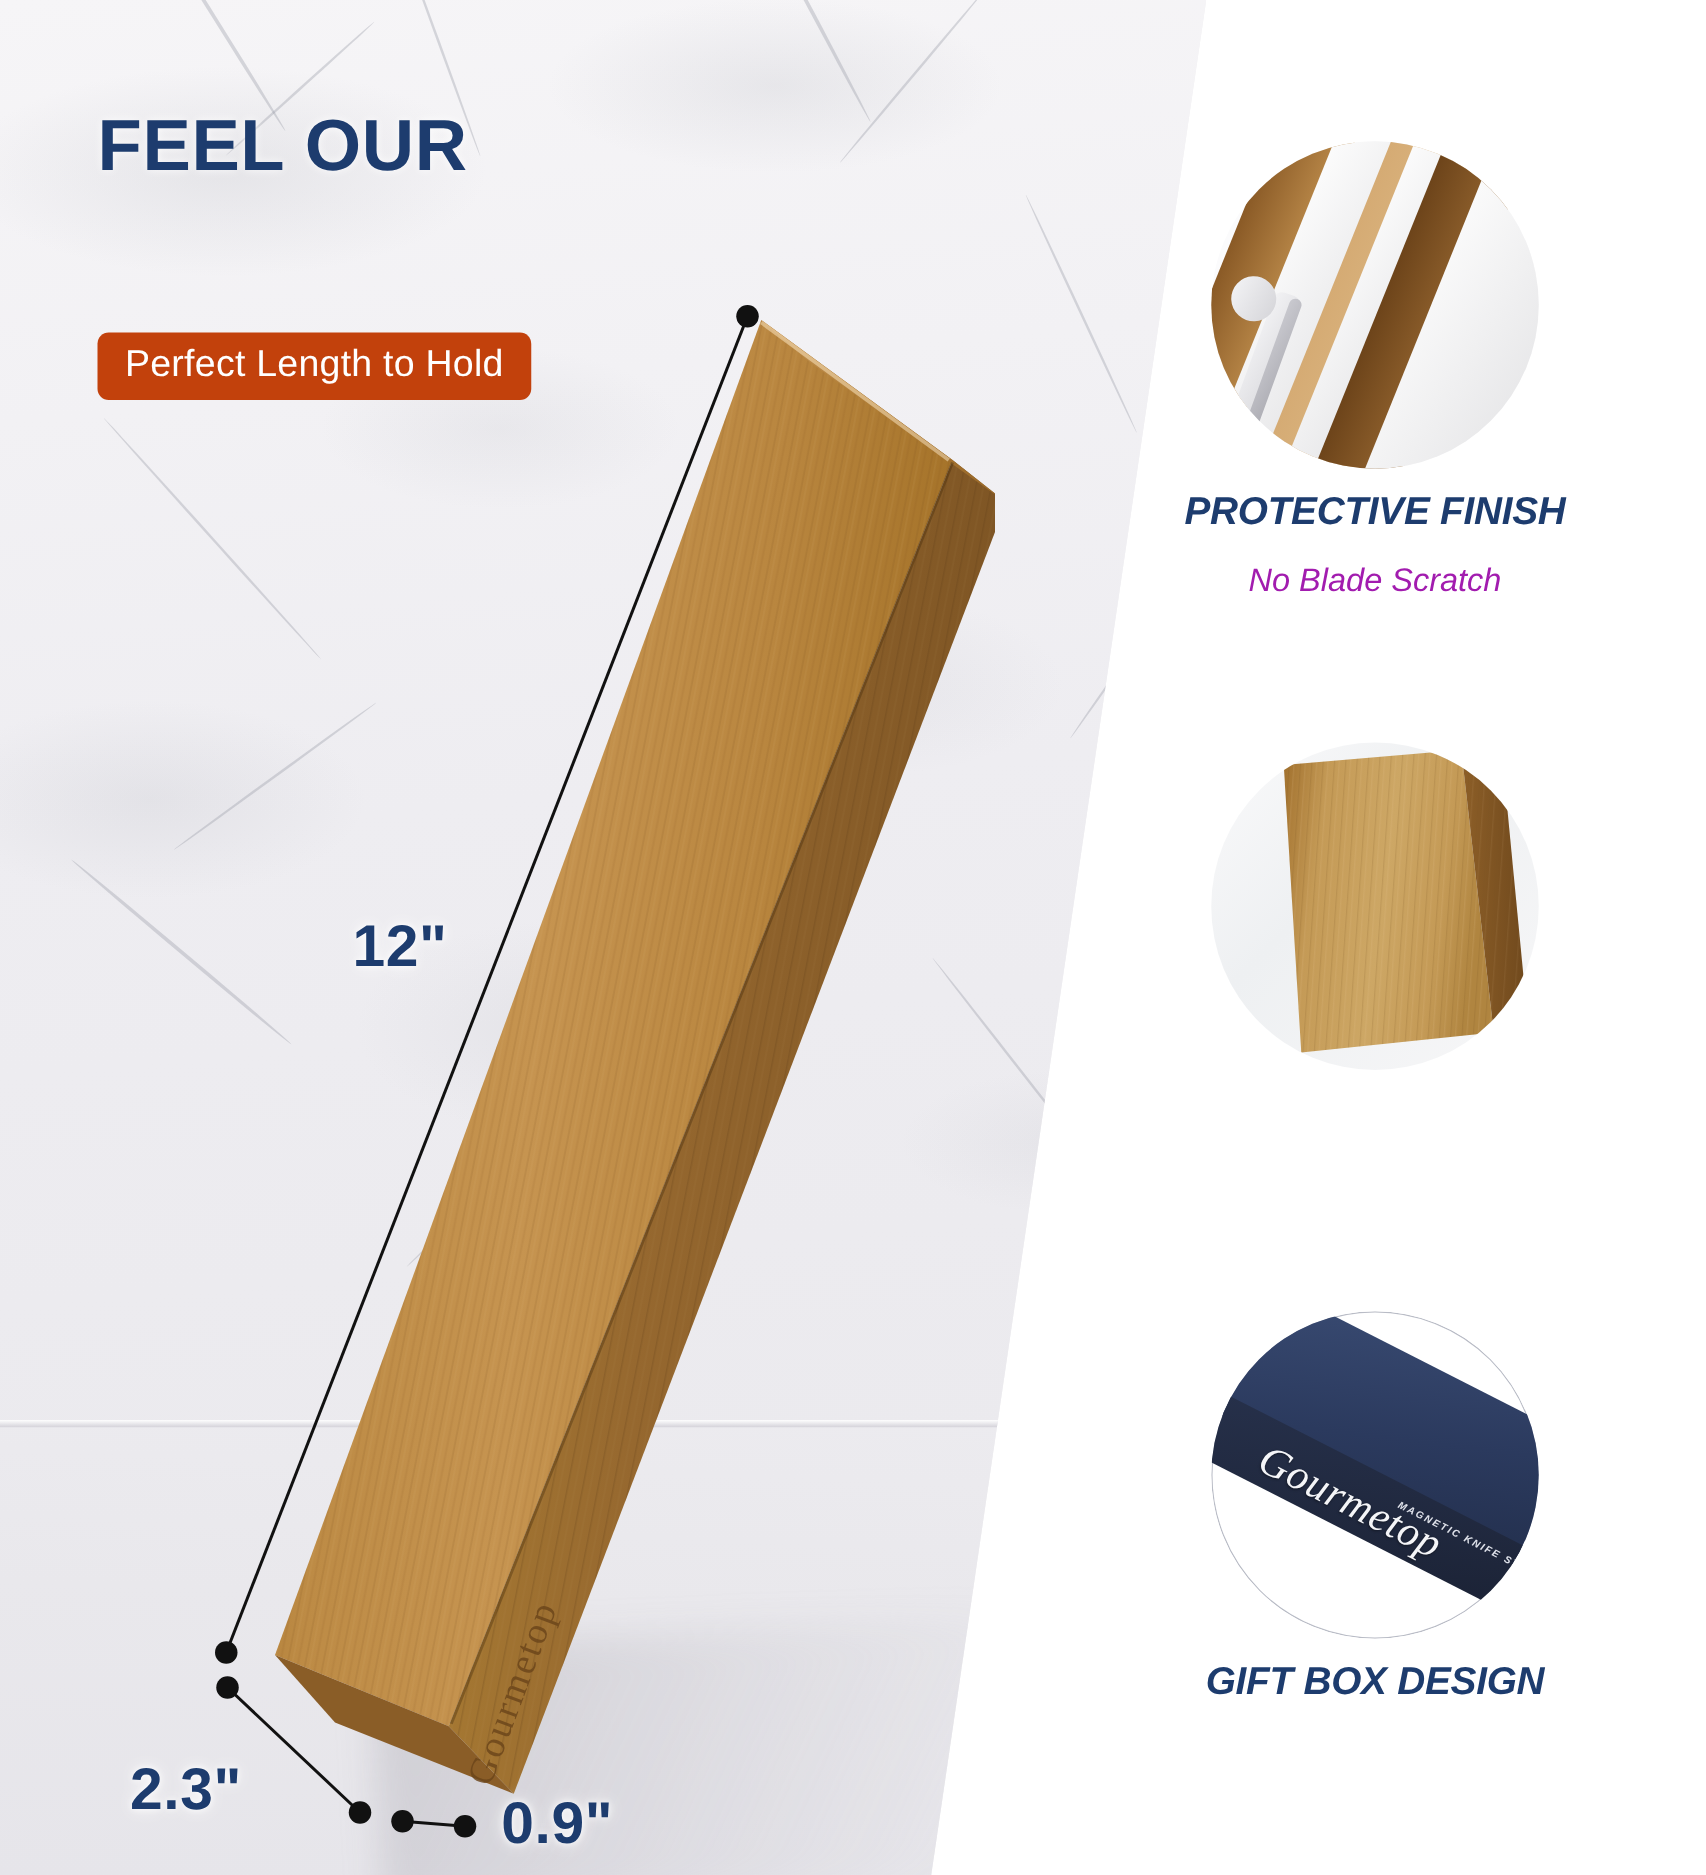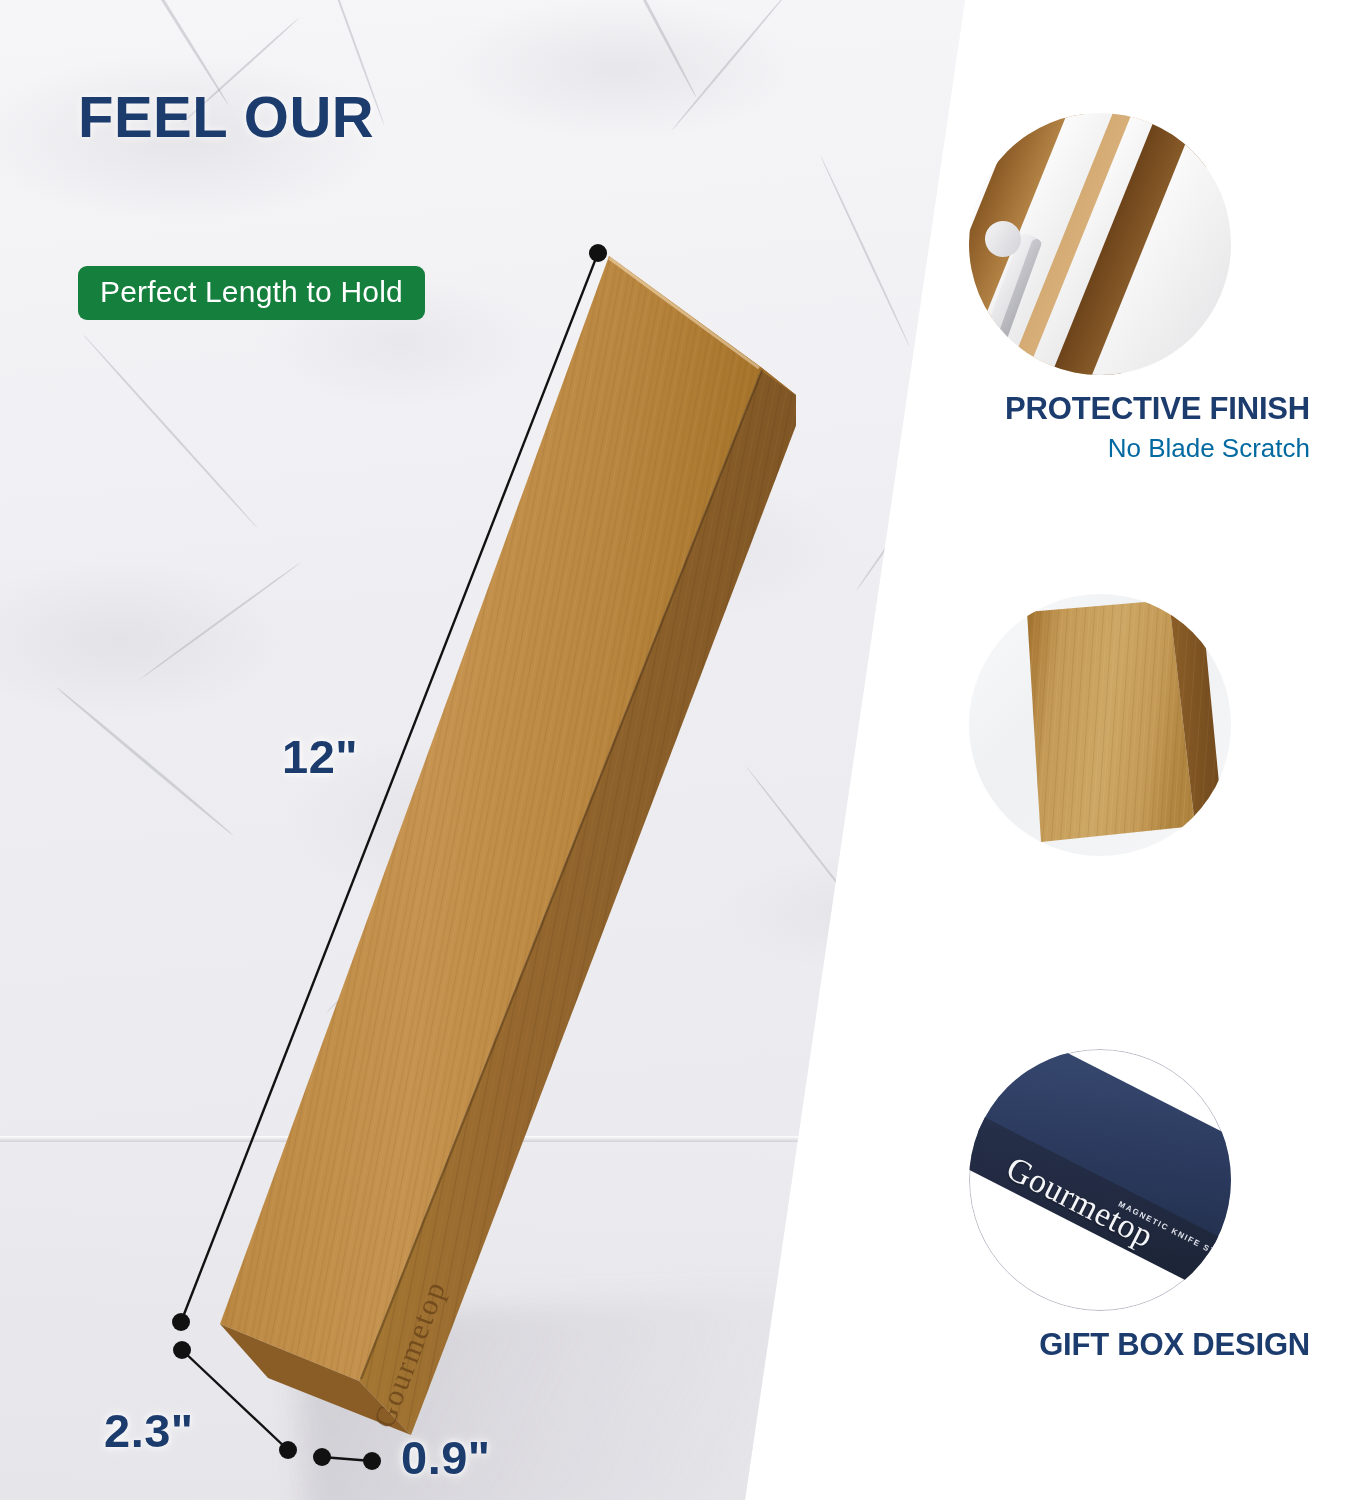--- a/index.html
+++ b/index.html
@@ -63,41 +63,41 @@
   
   #headline{
     position:absolute; left:78px; top:86px; width:680px;
     color:#1d3c6e; font-size:58px; font-weight:bold; line-height:1.08;
     letter-spacing:.5px;
     text-shadow:0 0 8px rgba(255,255,255,.85);
   }
   #headline .l2{ display:block; }
   #badge{
     position:absolute; left:78px; top:266px;
-    background:#15803d; color:#fff; border-radius:9px;
+    background:#c2410c; color:#fff; border-radius:9px;
     padding:9px 22px 11px 22px; font-size:30px; letter-spacing:.2px;
   }
 
   
   #right-panel{ position:absolute; right:0; top:0; width:420px; height:1500px; }
-  .feature{ position:absolute; width:420px; text-align:right; left:-55px; }
+  .feature{ position:absolute; width:420px; text-align:center; left:-55px;font-style:italic; }
   #feature-0{ top:113px; }
   #feature-1{ top:594px; }
   #feature-2{ top:1049px; }
 
   .f-circle{
     width:262px; height:262px; border-radius:50%;
     margin:0 auto; overflow:hidden; position:relative;
     background:#fbfbfc;
   }
   .f-title{
     margin-top:16px; color:#1d3c6e; font-size:31px; font-weight:bold;
     letter-spacing:-.2px; white-space:nowrap;
   }
-  .f-sub{ margin-top:6px; color:#0369a1; font-size:26px; }
+  .f-sub{ margin-top:22px; color:#a21caf; font-size:26px; }
 
   
   .k-wood{ position:absolute; background:linear-gradient(90deg,#8a5a26,#c08f4e); }
   .k-blade{ position:absolute; background:linear-gradient(100deg,#fdfdfd,#e3e3e5); }
   .k-handle{ position:absolute; background:linear-gradient(100deg,#f2f2f4,#d6d6da); border-radius:7px; }
 
   
   .box-top{
     position:absolute; background:linear-gradient(160deg,#3b4d75 0%,#2b3a5e 55%,#222e4b 100%);
   }

